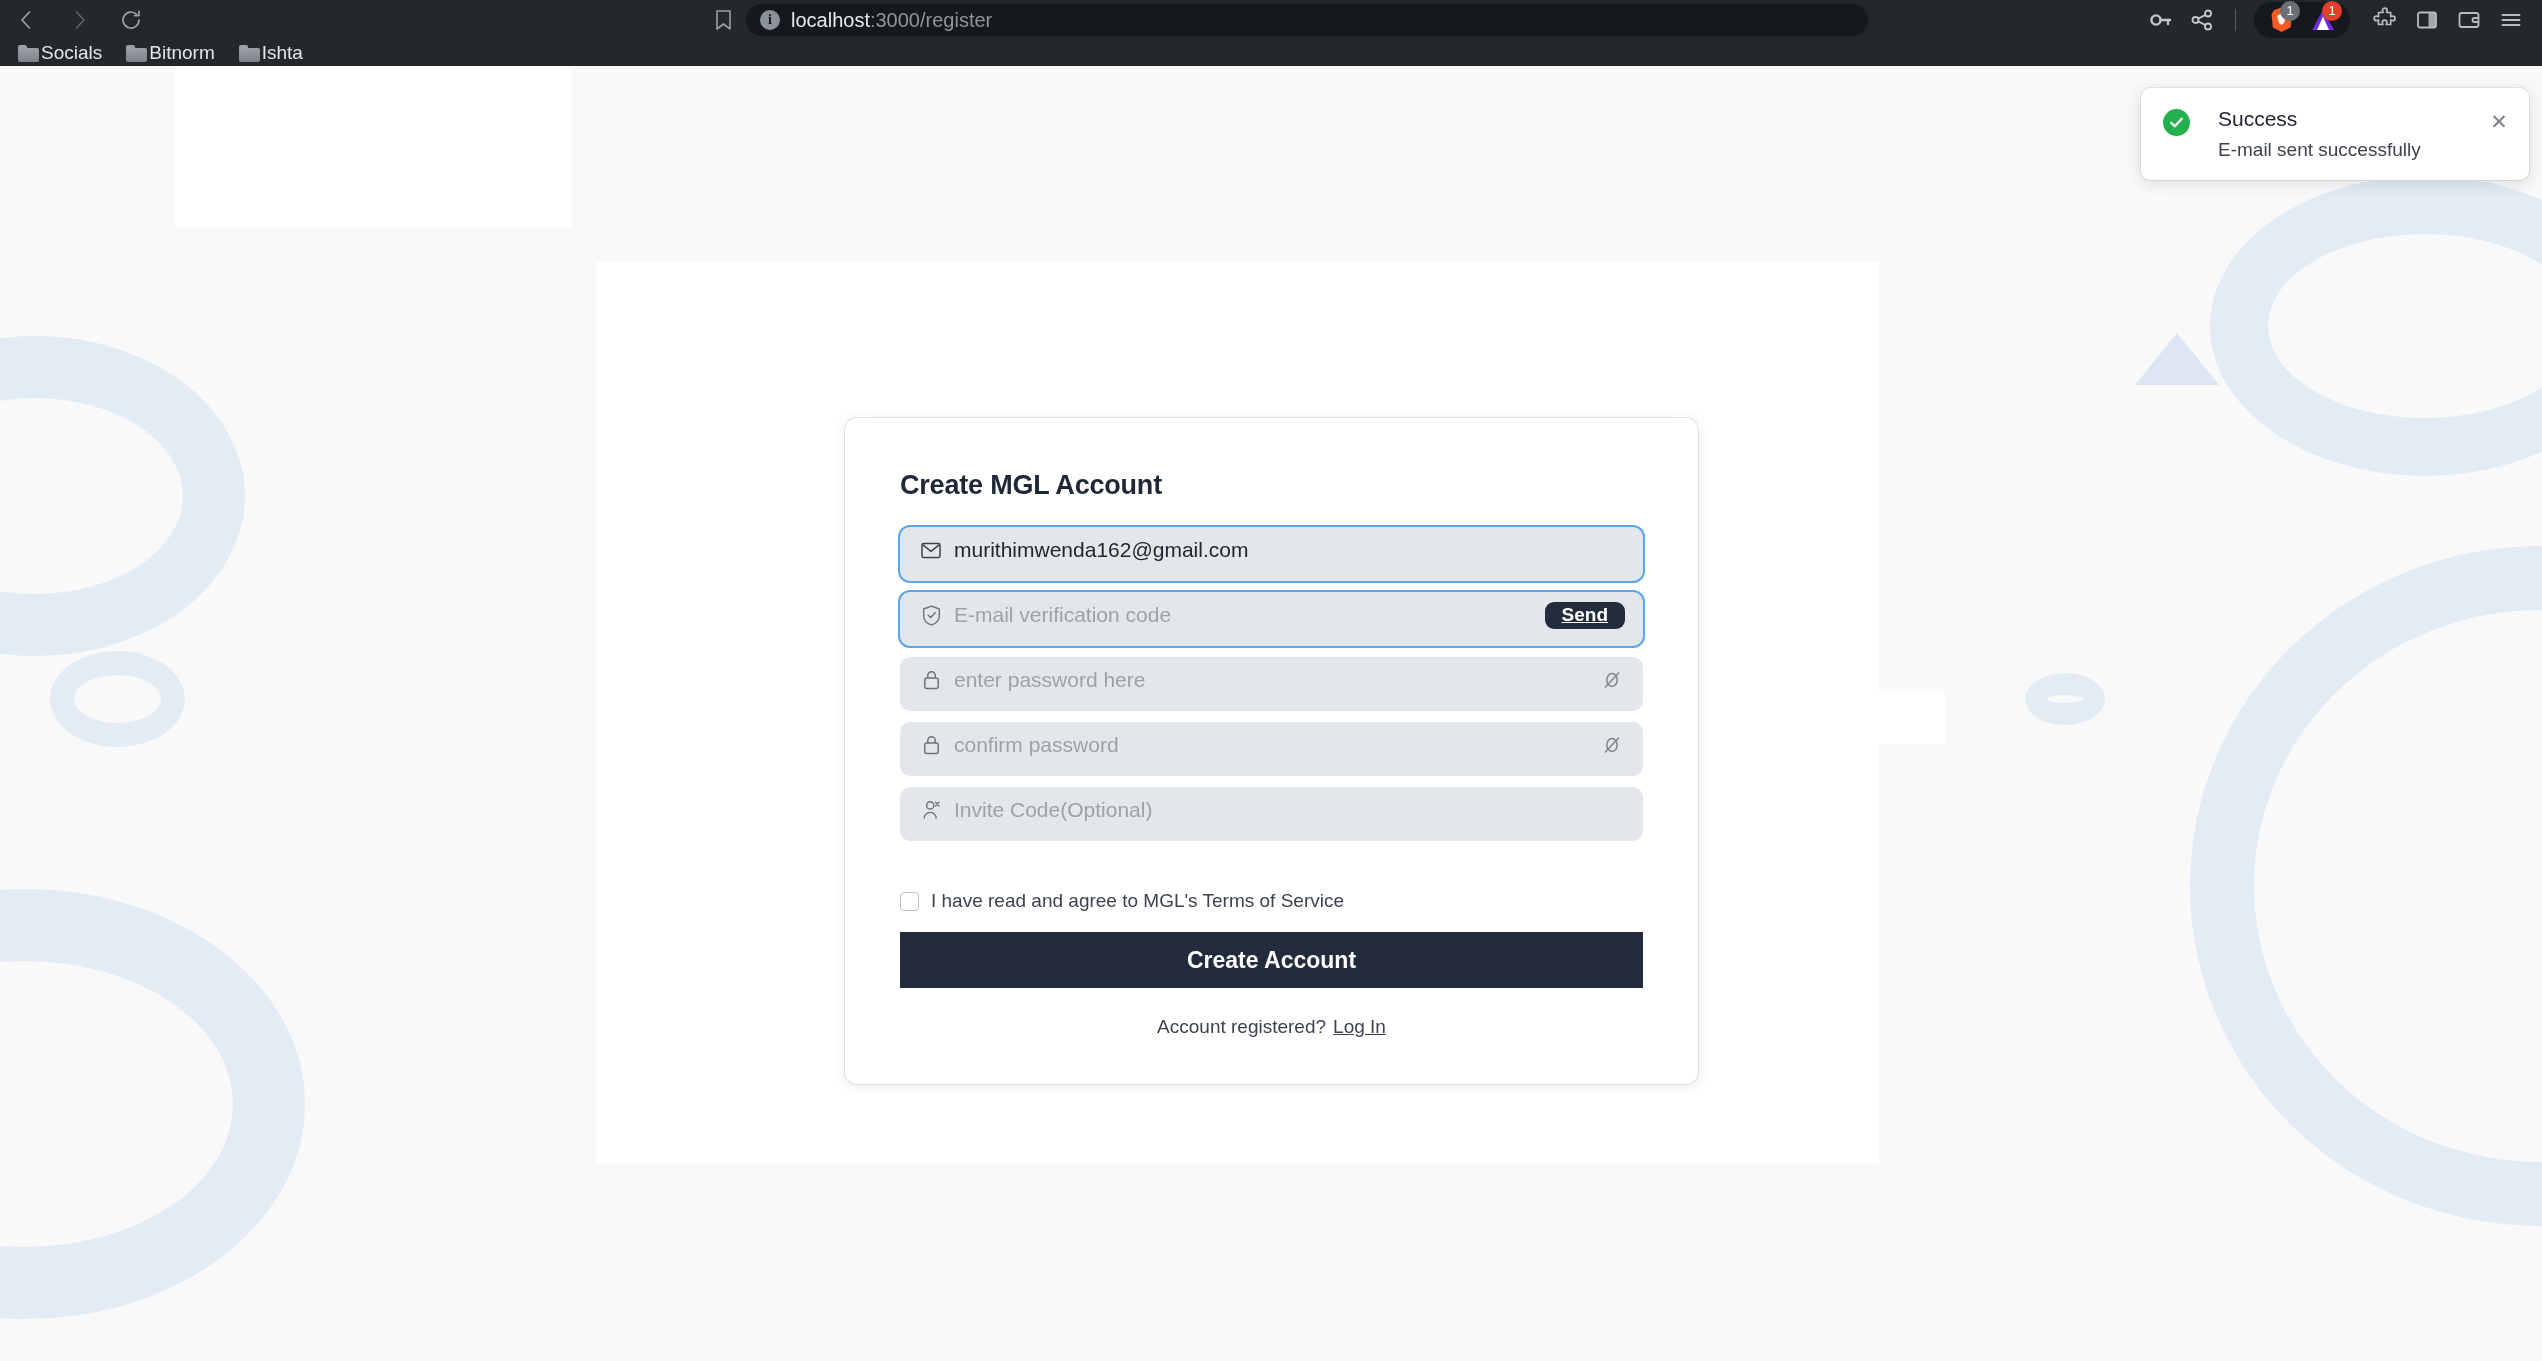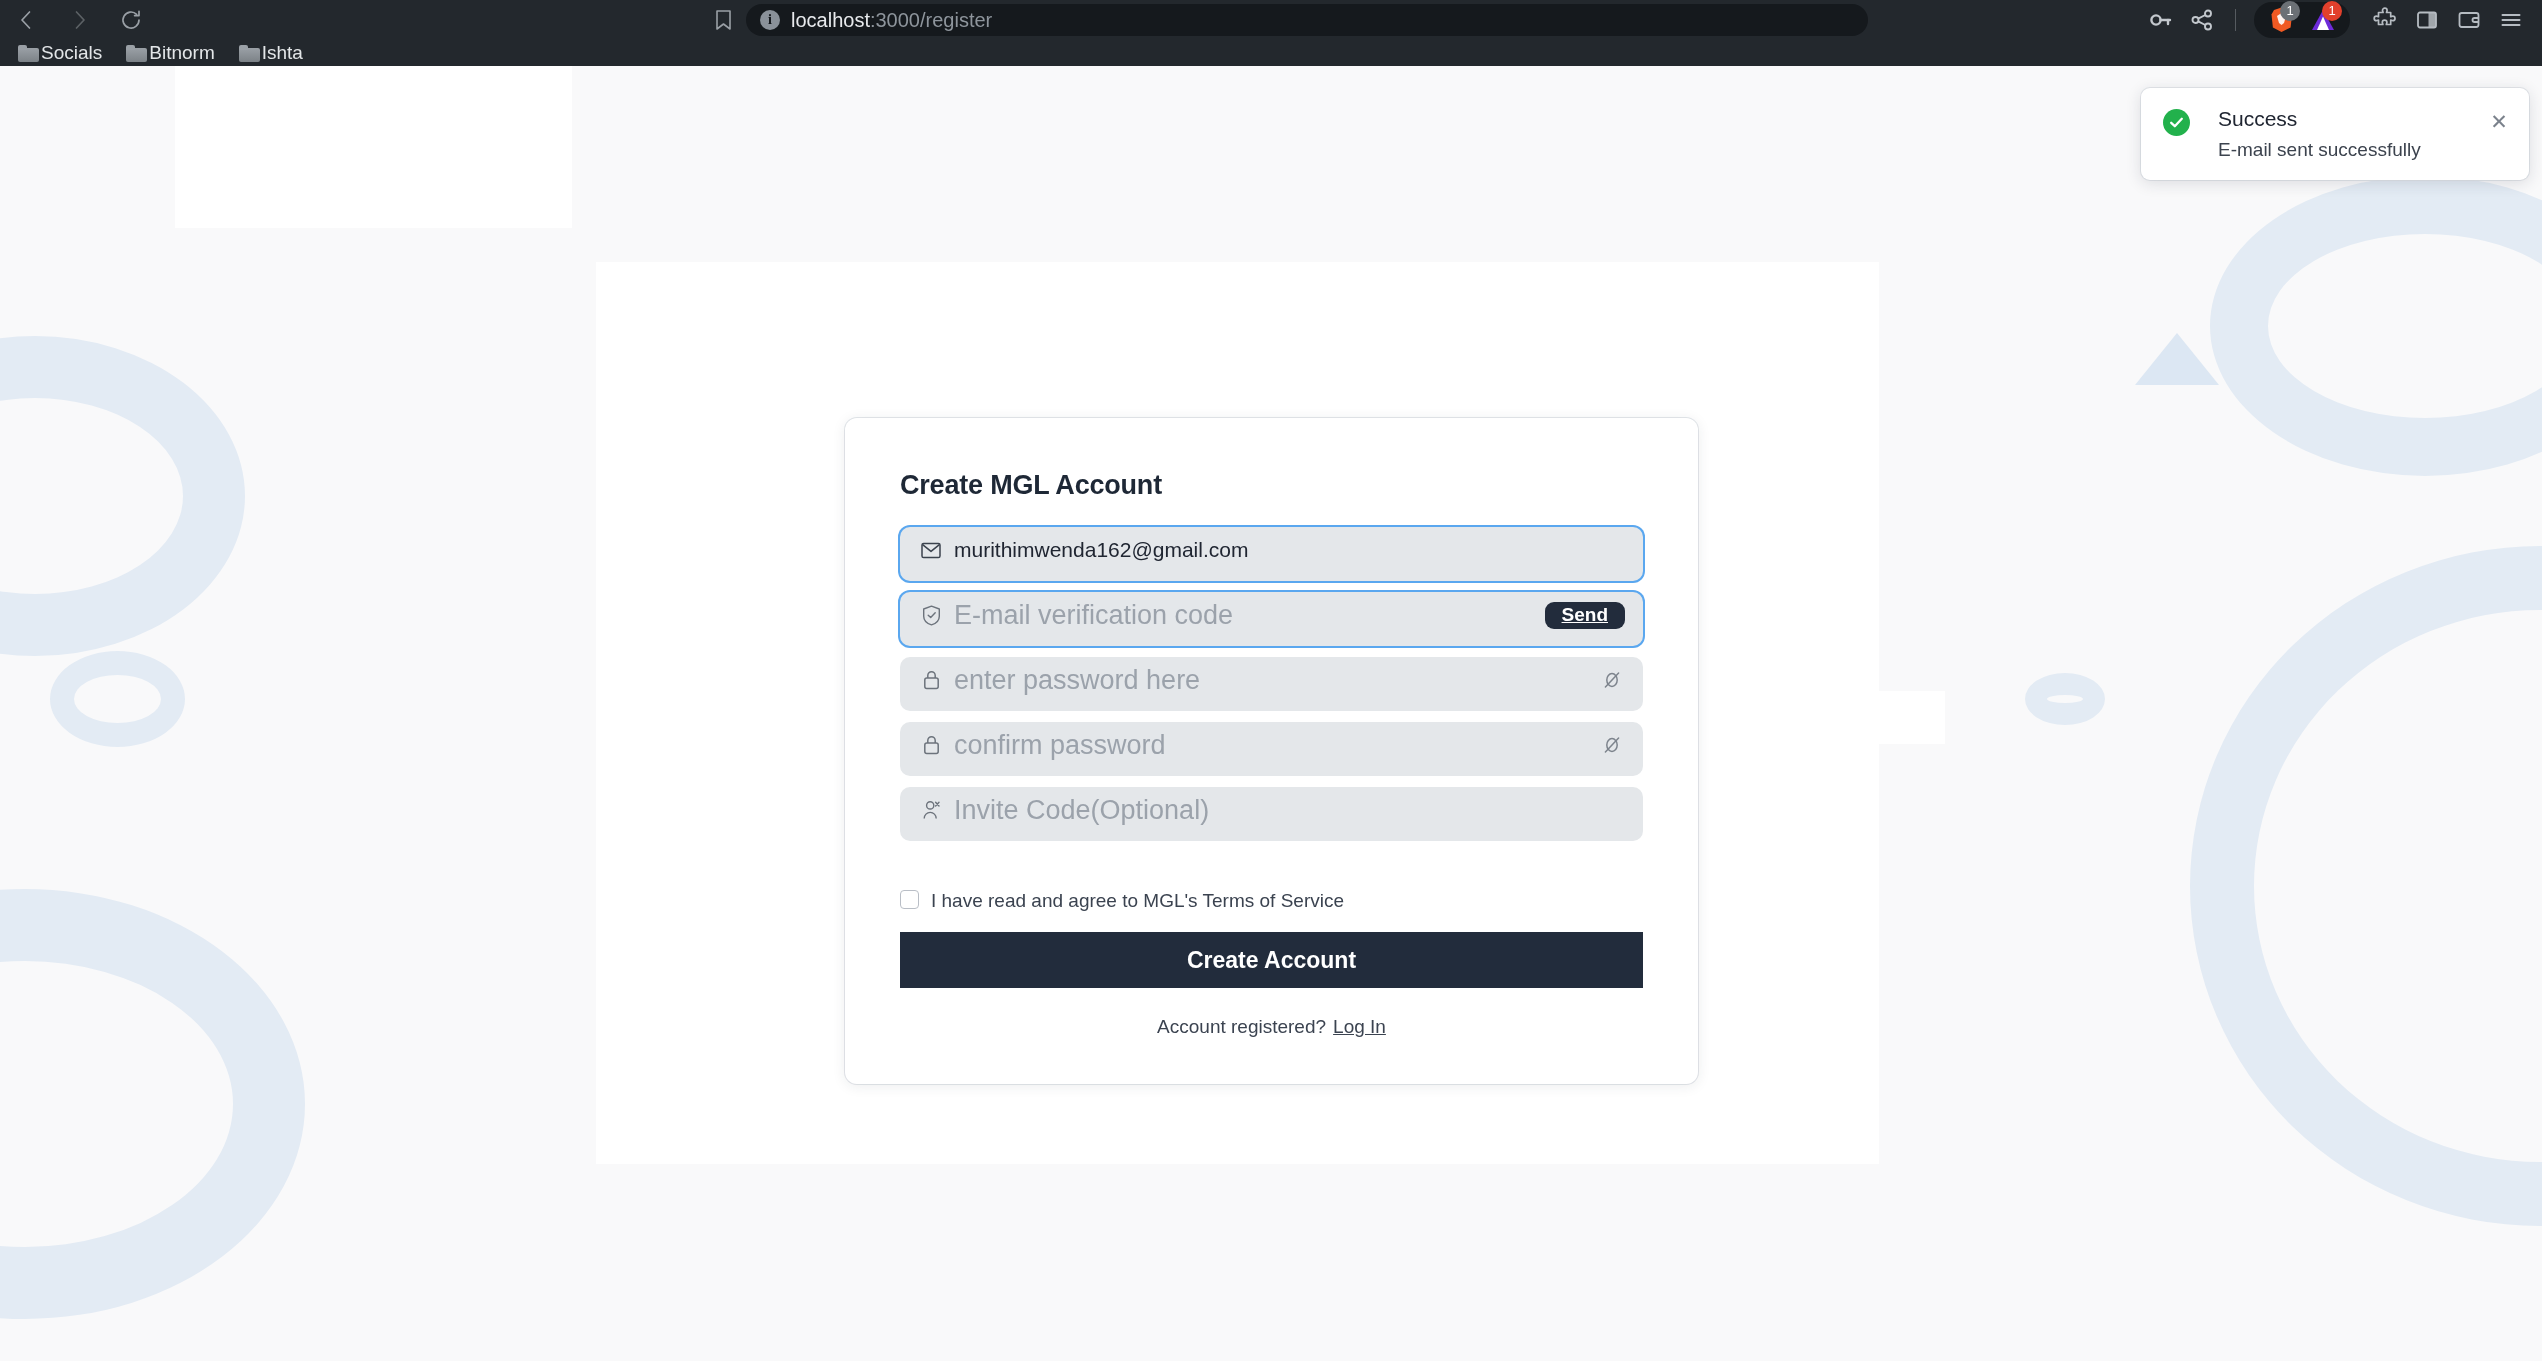--- a/index.html
+++ b/index.html
@@ -176,37 +176,37 @@
   .field .f-icon {
     width: 22px; height: 22px; flex: 0 0 auto;
     display: flex; align-items: center; justify-content: center;
     margin-right: 12px;
   }
   .field .f-val {
     flex: 1; font-size: 21px; color: #202632;
     white-space: nowrap; overflow: hidden;
   }
   .field .f-ph {
-    flex: 1; font-size: 27px; color: #9ba2ab;
+    flex: 1; font-size: 21px; color: #9ba2ab;
     white-space: nowrap; overflow: hidden;
   }
   .eye-btn { width: 26px; height: 26px; cursor: pointer;
     display:flex; align-items:center; justify-content:center; flex: 0 0 auto; }
   #send-btn {
     background: #222c3c; color: #ffffff;
     font-size: 19px; font-weight: 600;
     border: none; border-radius: 9px;
     height: 27px; padding: 0 17px;
     cursor: pointer; flex: 0 0 auto;
     font-family: "Liberation Sans", sans-serif;
     text-decoration: underline;
   }
 
   #terms-row {
-    display: flex; align-items: flex-start;
+    display: flex; align-items: center;
     margin-top: 49px; margin-bottom: 12px;
     gap: 12px;
   }
   #terms-checkbox {
     width: 19px; height: 19px;
     border: 1.6px solid #b9bec6;
     border-radius: 4px;
     background: #fff;
     cursor: pointer; flex: 0 0 auto;
   }

